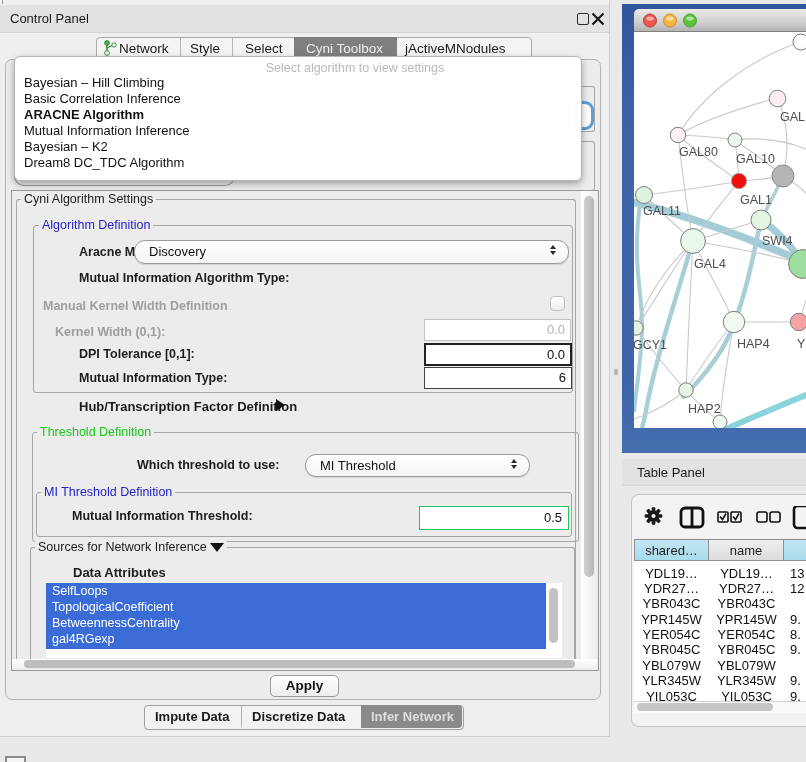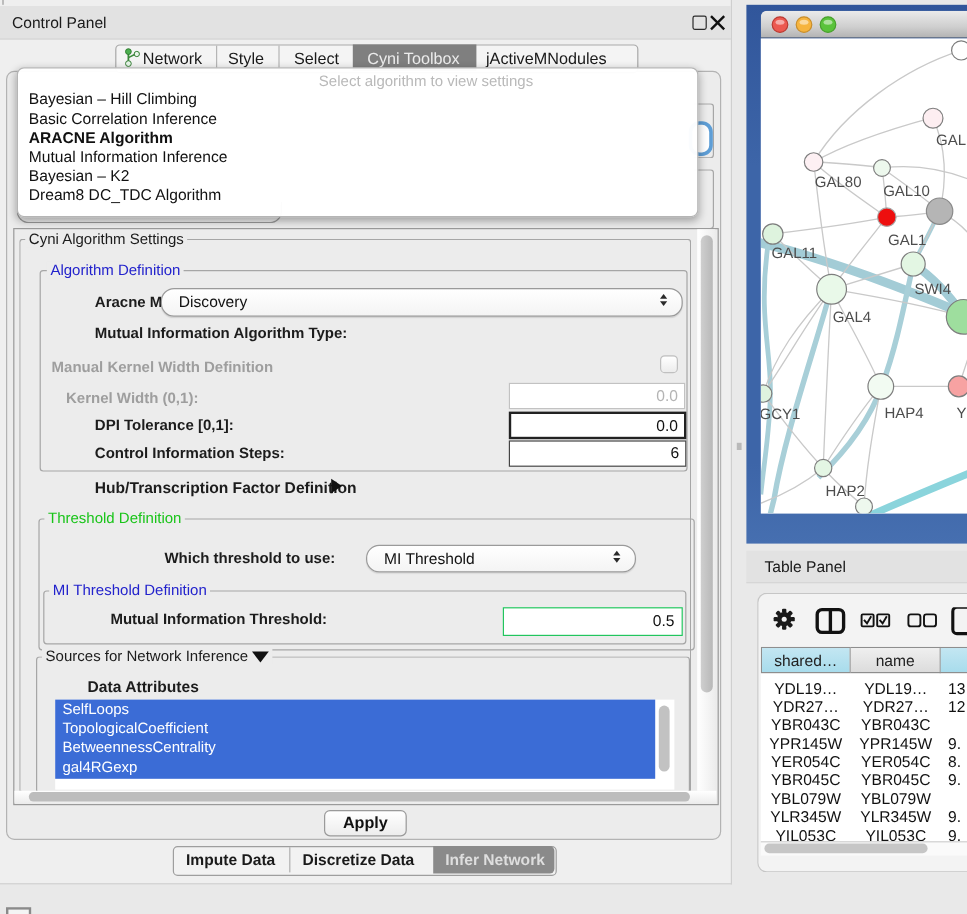--- a/index.html
+++ b/index.html
@@ -80,42 +80,42 @@
         <span class="d" style="display:block;width:0;height:0;border-left:4px solid transparent;border-right:4px solid transparent;border-top:4.5px solid #2a2a2a;"></span>
       </span>
 </div>
 <div class="abs lbl" style="left:43px;top:271px;">Mutual Information Algorithm Type:</div>
 <div class="abs glbl" style="left:43px;top:299px;">Manual Kernel Width Definition</div>
 <div class="abs" style="left:550px;top:296px;width:13px;height:13px;border:1px solid #c0c0c0;border-radius:4px;background:linear-gradient(#ffffff,#ececec);"></div>
 <div class="abs glbl" style="left:43px;top:325px;margin-left:12px;">Kernel Width (0,1):</div>
 <div class="tfield" style="left:424px;top:319px;width:140px;height:20px;border:1px solid #c2c2c2;color:#b4b4b4;line-height:20px;padding-right:5px;">0.0</div>
 <div class="abs lbl" style="left:43px;top:347px;">DPI Tolerance [0,1]:</div>
 <div class="tfield" style="left:424px;top:343px;width:139px;height:19px;border:2px solid #222;line-height:19px;padding-right:5px;">0.0</div>
-<div class="abs lbl" style="left:43px;top:371px;">Control Information Steps:</div>
+<div class="abs lbl" style="left:43px;top:371px;">Mutual Information Type:</div>
 <div class="tfield" style="left:424px;top:367px;width:141px;height:20px;border:1px solid #444;line-height:20px;padding-right:5px;">6</div>
 
 <div class="abs lbl" style="left:43px;top:399px;font-size:13px;">Hub/Transcription Factor Definition</div>
 <div class="abs" style="left:276px;top:399px;width:0;height:0;border-top:6px solid transparent;border-bottom:6px solid transparent;border-left:9px solid #111;"></div>
 
 <div class="group" style="left:32px;top:432px;width:545px;height:108px;">
   <span class="gtitle" style="left:4px;color:#19c419;">Threshold Definition</span>
 </div>
 <div class="abs lbl" style="left:101px;top:458px;">Which threshold to use:</div>
 <div class="combo" style="left:305px;top:454px;width:223px;height:21px;">
   <span class="ct">MI Threshold</span>
   <span class="updn" style="right:10px;top:4px;">
         <span style="display:block;width:0;height:0;border-left:4px solid transparent;border-right:4px solid transparent;border-bottom:4.5px solid #2a2a2a;margin-bottom:2px;"></span>
         <span style="display:block;width:0;height:0;border-left:4px solid transparent;border-right:4px solid transparent;border-top:4.5px solid #2a2a2a;"></span>
       </span>
 </div>
 
 <div class="group" style="left:36px;top:492px;width:534px;height:43px;">
   <span class="gtitle" style="left:4px;color:#2222cc;">MI Threshold Definition</span>
 </div>
-<div class="abs lbl" style="left:56px;top:509px;">Mutual Information Threshold:</div>
+<div class="abs lbl" style="left:36px;top:509px;">Mutual Information Threshold:</div>
 <div class="tfield" style="left:419px;top:506px;width:142px;height:22px;border:1px solid #22c55e;line-height:22px;padding-right:6px;">0.5</div>
 
 <div class="group" style="left:30px;top:547px;width:543px;height:111px;border-bottom:none;border-radius:3px 3px 0 0;">
   <span class="gtitle" style="left:4px;color:#1c1c1c;">Sources for Network Inference <span style="display:inline-block;width:0;height:0;border-left:7px solid transparent;border-right:7px solid transparent;border-top:9px solid #111;vertical-align:-1px;"></span></span>
 </div>
 <div class="abs lbl" style="left:37px;top:565px;font-size:13px;">Data Attributes</div>
 <div class="abs" style="left:46px;top:583px;width:516px;height:75px;background:#fff;"></div>
 <div class="abs" style="left:46px;top:583px;width:500px;height:66px;background:#3b6cd6;color:#fff;font-size:12.5px;">
   <div style="padding:1px 0 0 6px;height:15px;">SelfLoops</div>
   <div style="padding:1px 0 0 6px;height:15px;">TopologicalCoefficient</div>

